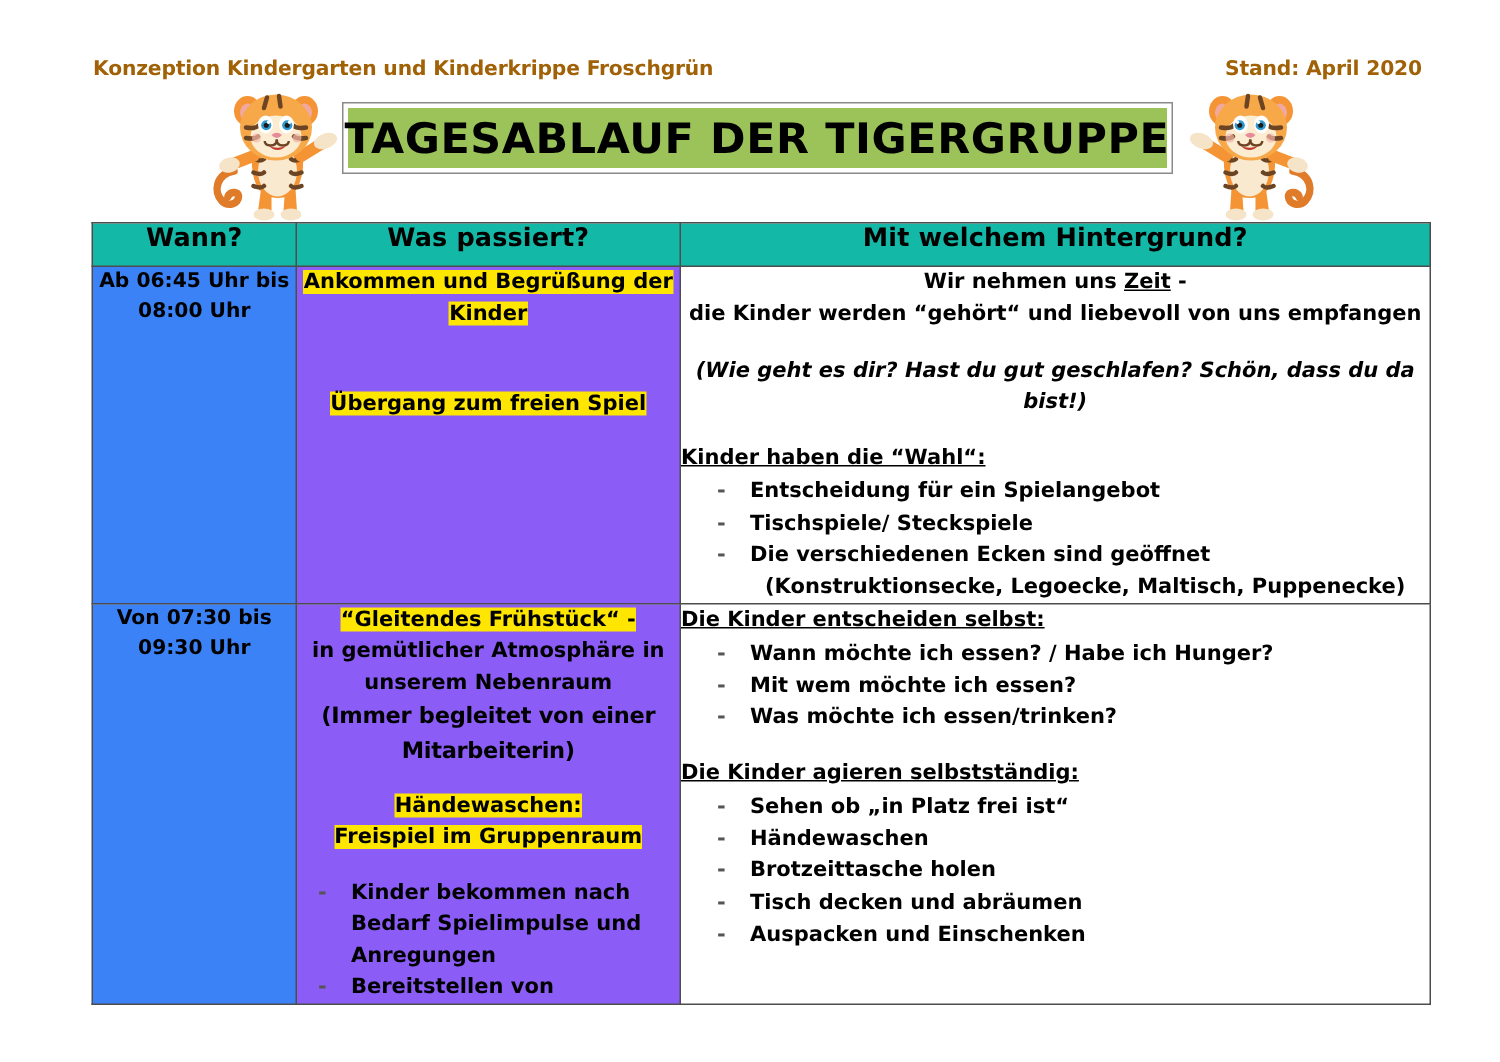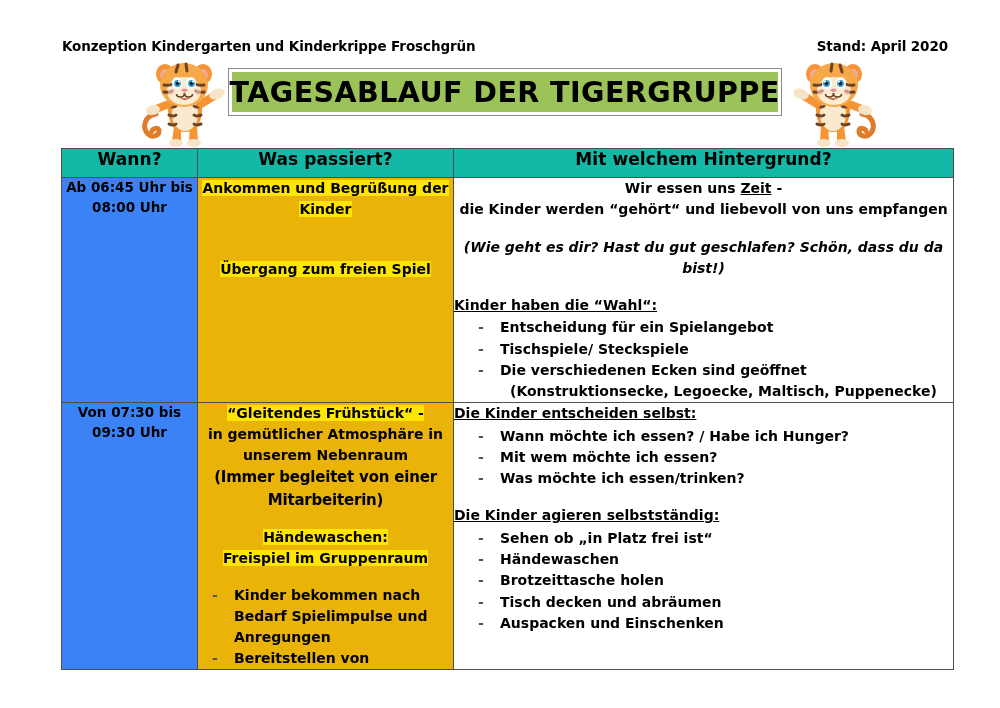--- a/index.html
+++ b/index.html
@@ -34,21 +34,21 @@
     justify-content: space-between;
     align-items: flex-start;
   }
   .doc-header-left,
   .doc-header-right {
     font-family: "DejaVu Sans", sans-serif;
     font-size: 13.5px;
     font-weight: 700;
     letter-spacing: -0.1px;
     white-space: nowrap;
-    color: #000000;
+    color: #a16207;
   }
 
   
   .title-wrap {
     position: absolute;
     top: 68px;
     left: 228px;
     width: 554px;
     height: 48px;
     border: 1px solid #8a8a8a;
@@ -116,21 +116,21 @@
 
   .cell-when {
     background: #3b82f6;
     text-align: center;
     padding: 8px 6px 10px 6px;
     font-size: 13.5px;
     font-weight: 700;
     line-height: 1.45;
   }
   .cell-what {
-    background: #eab308;
+    background: #8b5cf6;
     text-align: center;
     padding: 8px 8px 10px 8px;
     font-size: 14px;
     font-weight: 700;
     line-height: 1.5;
   }
   .cell-why {
     background: #ffffff;
     text-align: left;
     padding: 8px 10px 10px 14px;
@@ -354,21 +354,21 @@
           </div>
           <div class="spacer-lg"></div>
           <div class="spacer-sm"></div>
           <div>
             <span class="hl">Übergang zum freien Spiel</span>
           </div>
         </td>
 
         <td class="cell-why">
           <div class="center-line">
-            <span>Wir essen uns </span><span class="u">Zeit</span><span> -</span>
+            <span>Wir nehmen uns </span><span class="u">Zeit</span><span> -</span>
           </div>
           <div class="center-line">die Kinder werden “gehört“ und liebevoll von uns empfangen</div>
           <div class="spacer-md"></div>
           <div class="center-line ital">(Wie geht es dir? Hast du gut geschlafen? Schön, dass du da bist!)</div>
           <div class="spacer-md"></div>
           <div class="u">Kinder haben die  “Wahl“:</div>
           <ul class="dashlist">
             <li>
               <span>Entscheidung für ein Spielangebot</span>
             </li>

